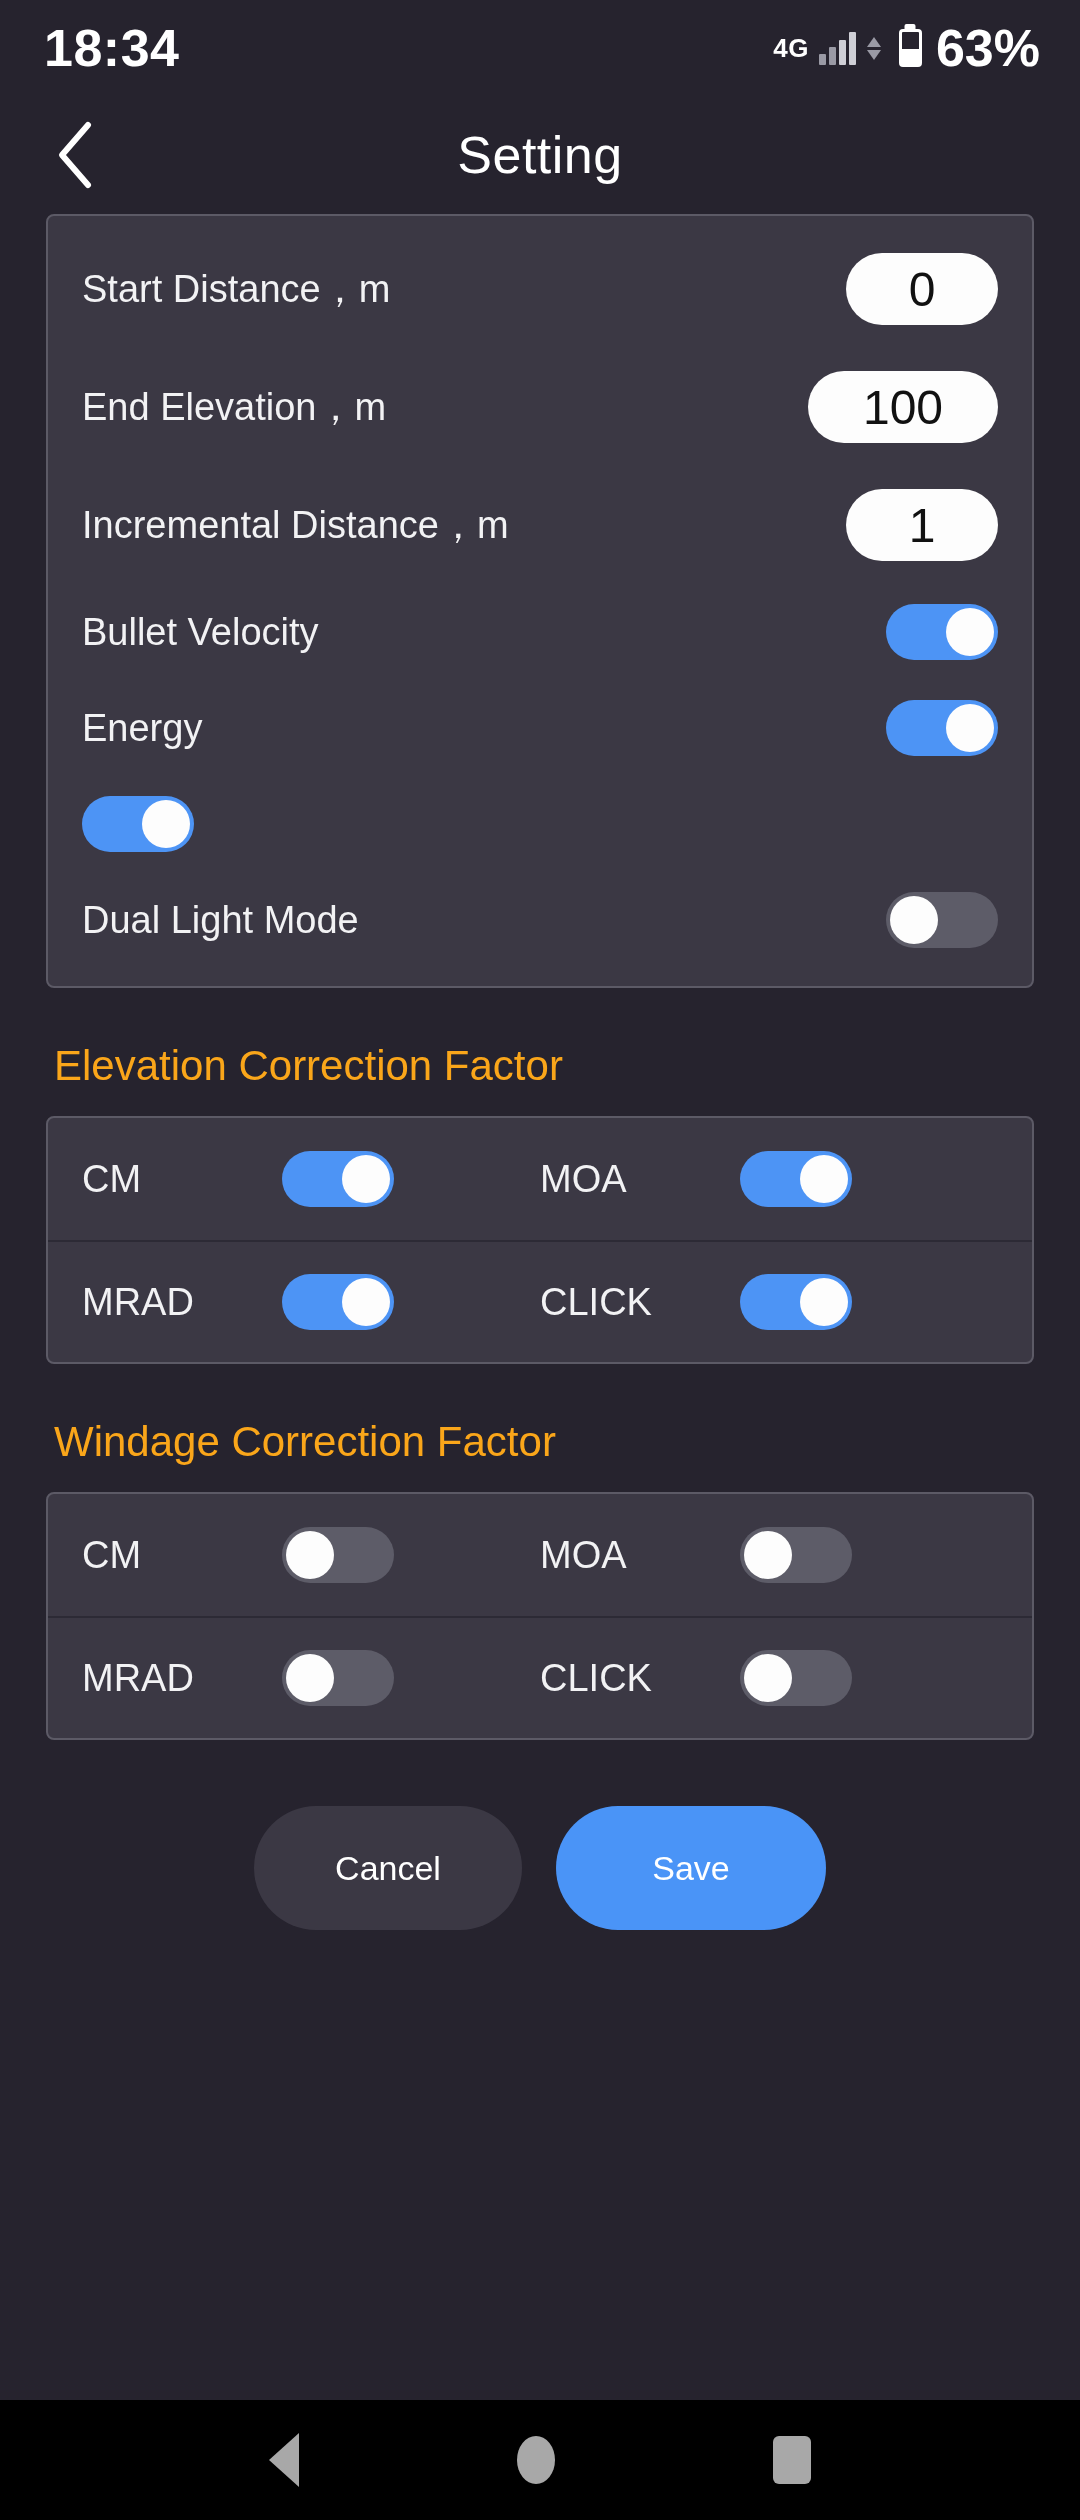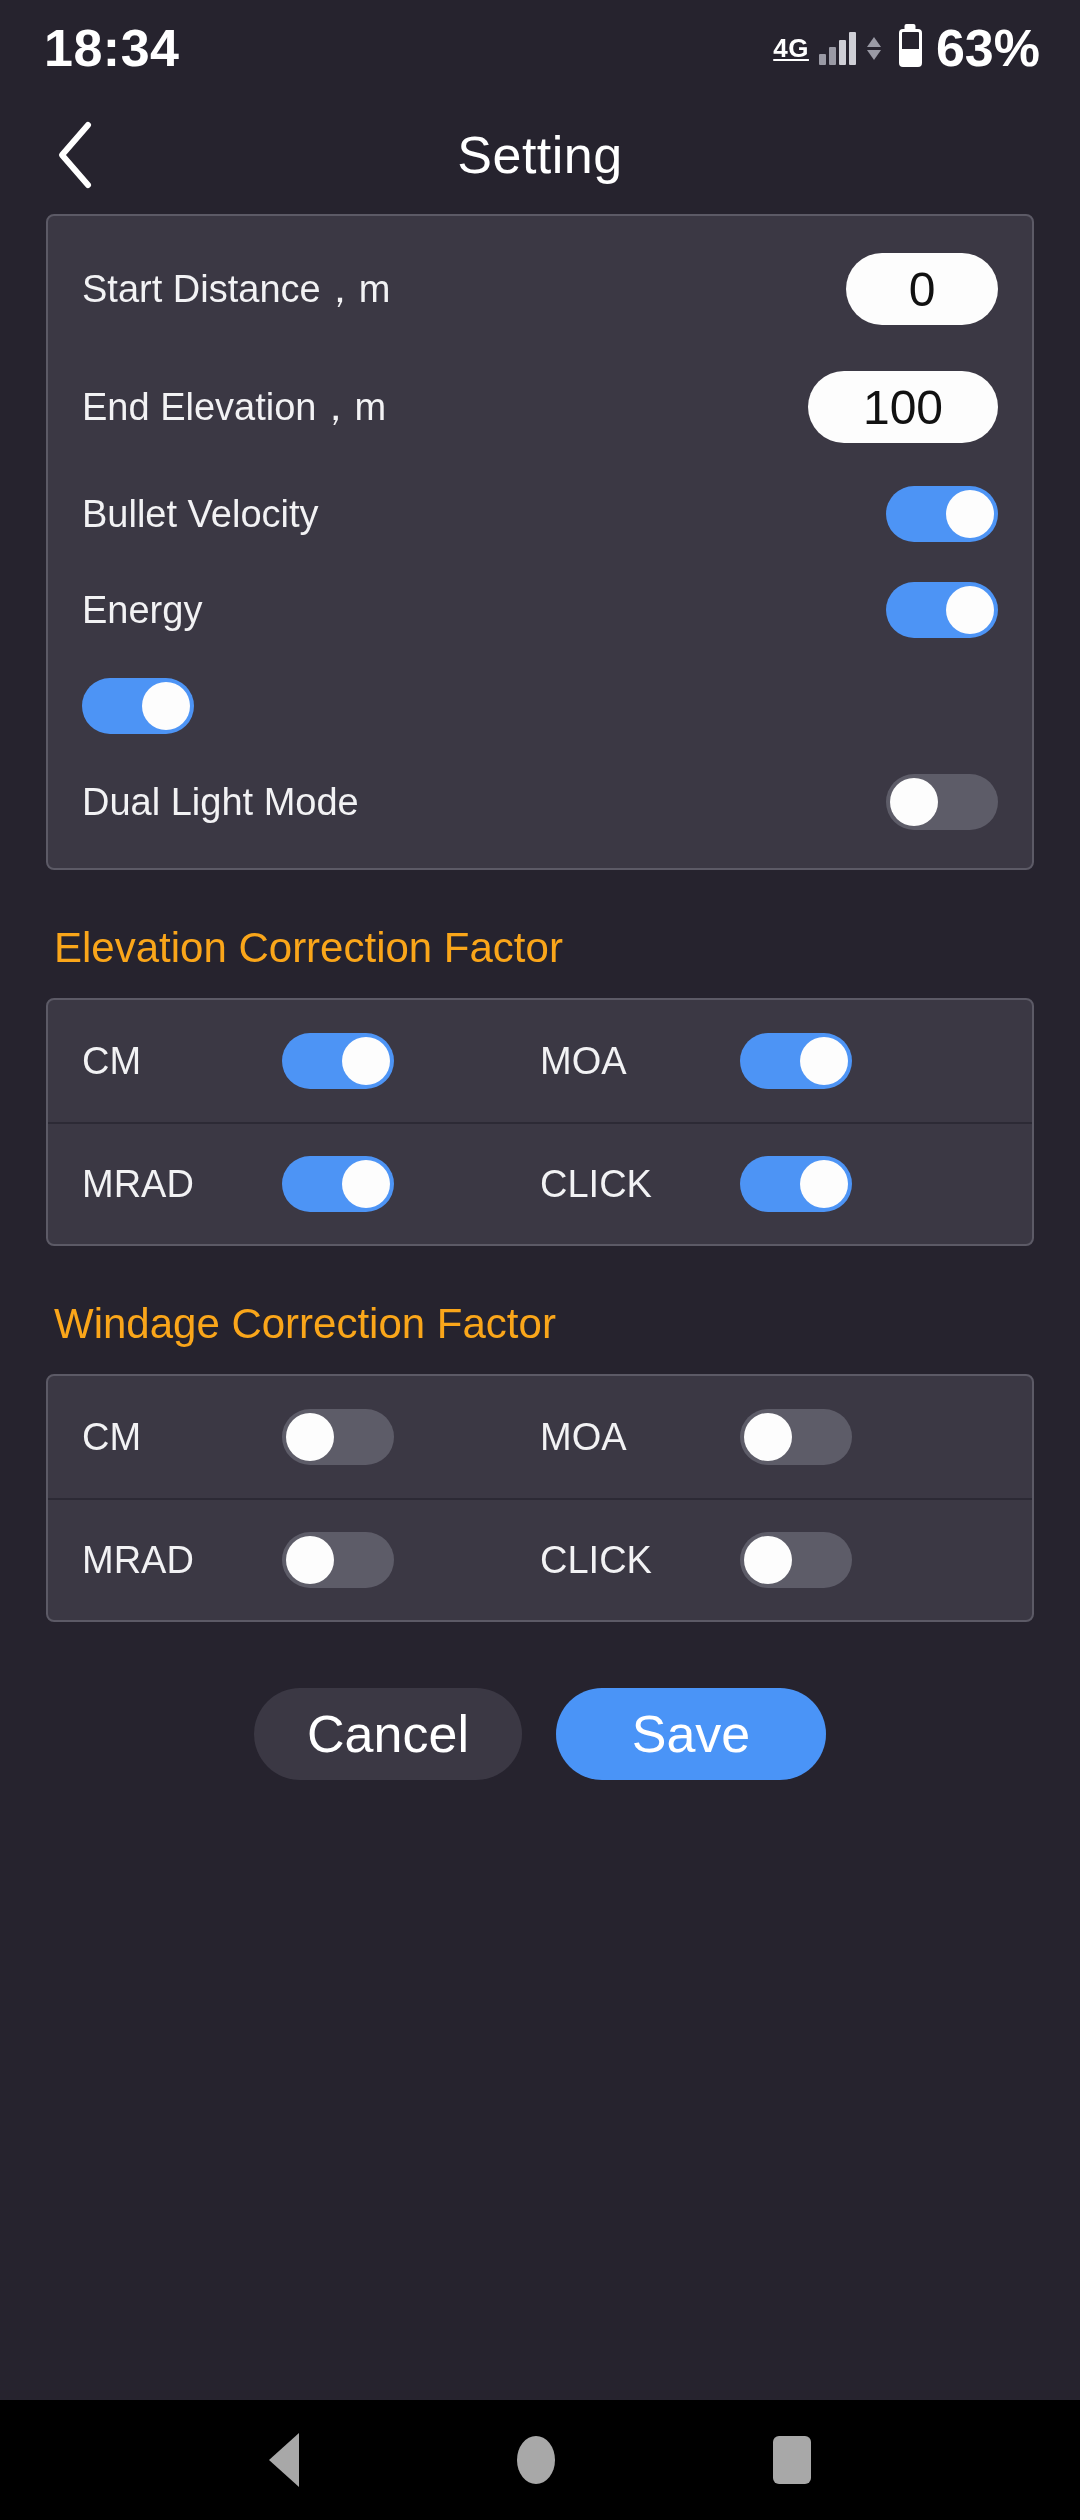--- a/index.html
+++ b/index.html
@@ -18,21 +18,21 @@
 
   
   .statusbar {
     height:96px; flex:0 0 96px;
     display:flex; align-items:center; justify-content:space-between;
     padding:0 40px 0 44px;
     color:#fff;
   }
   .clock { font-size:52px; font-weight:700; letter-spacing:0.5px; line-height:1; }
   .status-right { display:flex; align-items:center; gap:10px; }
-  .net-label { font-size:26px; font-weight:600; color:#fff; letter-spacing:0.5px;text-decoration:underline; }
+  .net-label { font-size:26px; font-weight:600; color:#fff; letter-spacing:0.5px; }
   .signal { display:flex; align-items:flex-end; gap:3px; height:34px; }
   .signal i { width:7px; background:#9a9aa5; border-radius:1px; display:block; }
   .signal i.b1 { height:11px; }
   .signal i.b2 { height:18px; }
   .signal i.b3 { height:25px; background:#cfcfd6; }
   .signal i.b4 { height:33px; background:#cfcfd6; }
   .datarrows { display:flex; flex-direction:column; gap:3px; margin-left:1px; }
   .datarrows span { width:0; height:0; border-left:7px solid transparent; border-right:7px solid transparent; }
   .datarrows .up { border-bottom:10px solid #9a9aa5; }
   .datarrows .dn { border-top:10px solid #9a9aa5; }
@@ -118,23 +118,23 @@
   }
   .grid-card .grid-row + .grid-row { border-top:2px solid #2c2a35; }
   .gcell { display:flex; align-items:center; flex:1 1 50%; }
   .gcell .gl { color:#f2f2f4; font-size:38px; width:200px; }
 
   .actions {
     display:flex; gap:34px; justify-content:center;
     margin-top:66px;
   }
   .btn {
-    height:92px; border-radius:999px;
+    height:124px; border-radius:999px;
     display:flex; align-items:center; justify-content:center;
-    font-size:52px; color:#fff;
+    font-size:34px; color:#fff;
     flex:0 0 268px;
   }
   .btn.cancel { background:#3b3844; }
   .btn.save   { background:#4a94f7; flex:0 0 270px; }
 
   
   .navbar {
     flex:0 0 120px; height:120px; background:#000;
     display:flex; align-items:center; justify-content:space-around;
     padding:0 160px;
@@ -187,20 +187,24 @@
       <div class="row input-row">
         <div class="row-label">Start Distance，m</div>
         <div class="pill-input">0</div>
       </div>
 
       <div class="row input-row">
         <div class="row-label">End Elevation，m</div>
         <div class="pill-input wide">100</div>
       </div>
 
+      <div class="row input-row">
+        <div class="row-label">Incremental Distance，m</div>
+        <div class="pill-input">1</div>
+      </div>
 
       <div class="row tgl-row">
         <div class="row-label">Bullet Velocity</div>
         <div class="tgl on"></div>
       </div>
 
       <div class="row tgl-row">
         <div class="row-label">Energy</div>
         <div class="tgl on"></div>
       </div>

